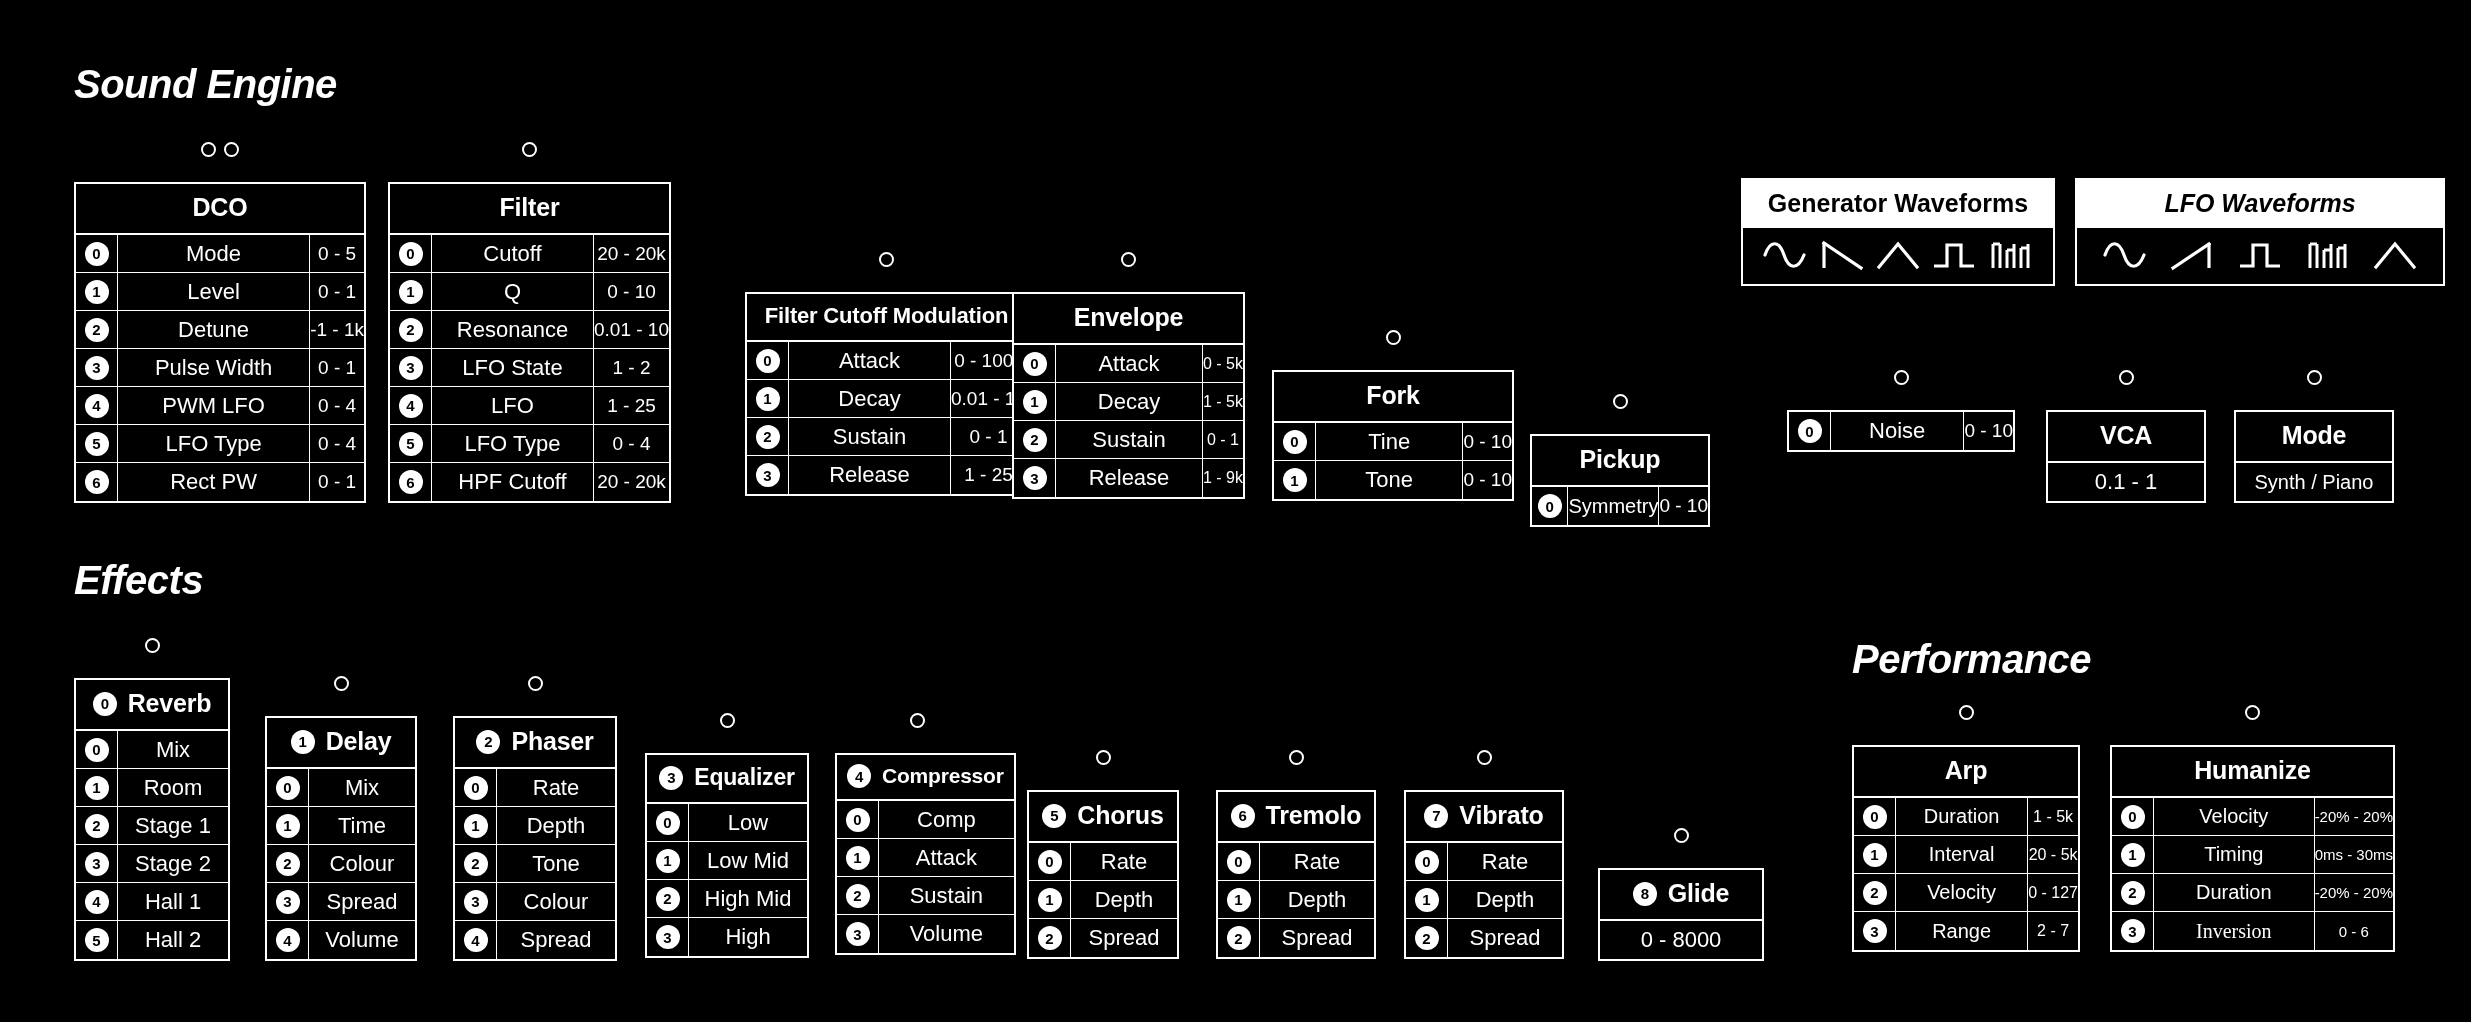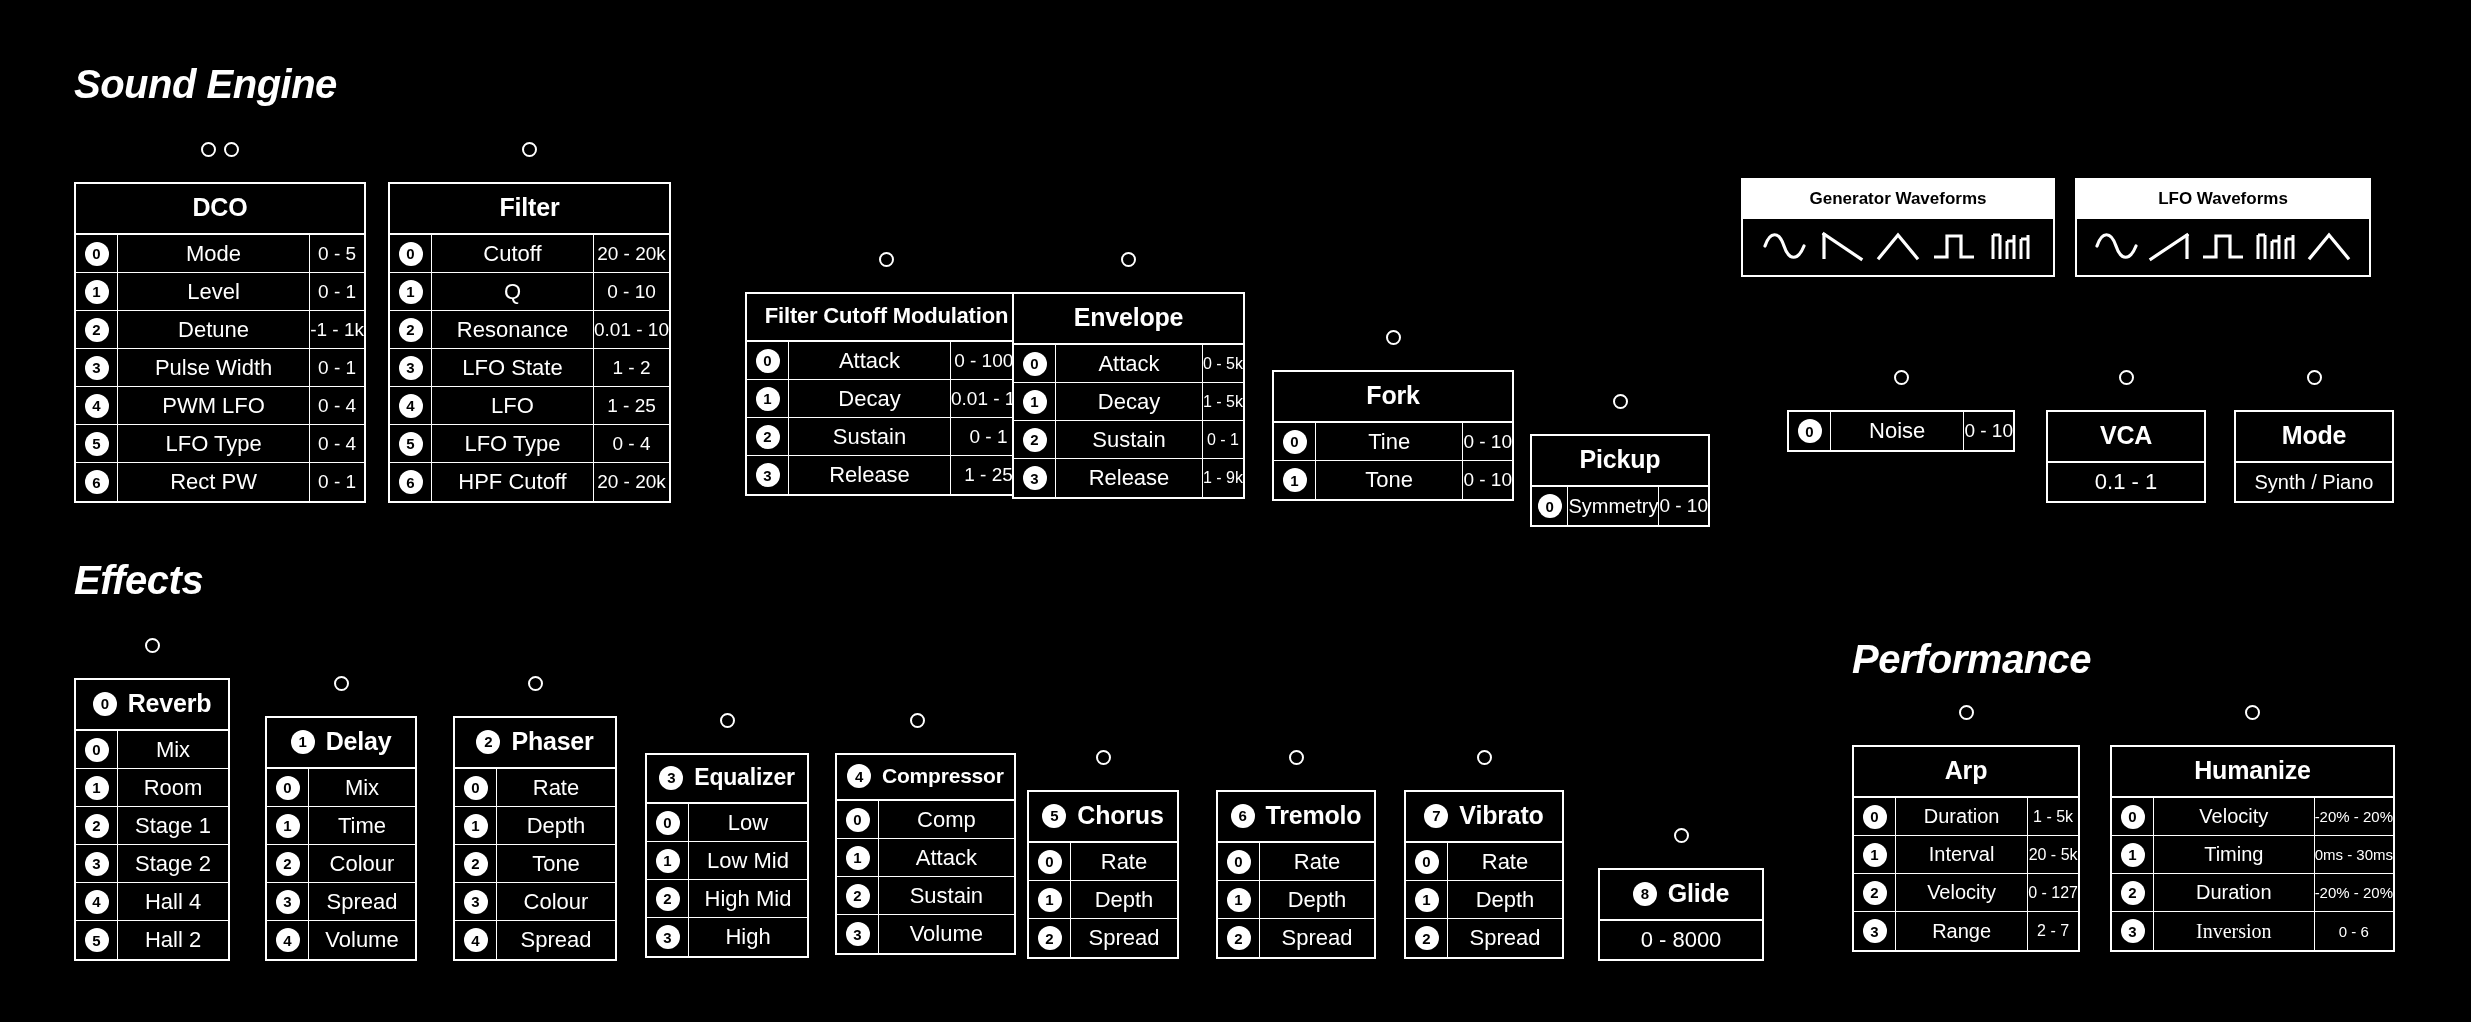--- a/index.html
+++ b/index.html
@@ -99,21 +99,21 @@
     font-size: 15px;
     font-weight: 900;
     line-height: 1;
     vertical-align: middle;
   }
 
   
   .wf-panel { position: absolute; border: 2.2px solid #fff; background:#000; }
   .wf-head {
     background: #fff; color: #000;
-    font-weight: 900; font-size: 17px;
+    font-weight: 900; font-size: 25px;
     text-align: center; padding: 9px 8px 10px;
     white-space: nowrap;
   }
   .wf-body {
     display: flex; align-items: center; justify-content: space-around;
     padding: 10px 14px 12px;
     background: #000;
   }
   .wf-body svg { display: block; }
 </style>
@@ -403,21 +403,21 @@
         </span>
       <span>
           <svg width="46" height="34" viewBox="0 0 46 34">
             <path d="M5 6 L5 30 M12 6 L12 30 M19 12 L19 30 M26 6 L26 30 M33 10 L33 30 M40 6 L40 30" fill="none" stroke="#fff" stroke-width="3" stroke-linecap="butt"></path>
             <path d="M5 6 L12 6 M19 12 L26 12 M33 10 L40 10" stroke="#fff" stroke-width="3" fill="none"></path>
           </svg>
         </span>
     </div>
   </div>
 
-  <div class="wf-panel" style="left:2075px; top:178px; width:296px;">
+  <div class="wf-panel" style="left:2075px; top:178px; width:370px;font-style:italic;">
     <div class="wf-head">LFO Waveforms</div>
     <div class="wf-body">
       <span>
           <svg width="46" height="34" viewBox="0 0 46 34">
             <path d="M3 17 C 8 2, 17 2, 22 17 C 27 32, 36 32, 42 17" fill="none" stroke="#fff" stroke-width="3.2" stroke-linecap="round"></path>
           </svg>
         </span>
       <span>
           <svg width="46" height="34" viewBox="0 0 46 34">
             <path d="M4 30 L40 6" fill="none" stroke="#fff" stroke-width="3.2" stroke-linecap="square"></path>
@@ -468,21 +468,21 @@
       <tr>
             <td class="cell-idx"><span class="badge">2</span></td>
             <td class="cell-name">Stage 1</td>
           </tr>
       <tr>
             <td class="cell-idx"><span class="badge">3</span></td>
             <td class="cell-name">Stage 2</td>
           </tr>
       <tr>
             <td class="cell-idx"><span class="badge">4</span></td>
-            <td class="cell-name">Hall 4</td>
+            <td class="cell-name">Hall 1</td>
           </tr>
       <tr>
             <td class="cell-idx"><span class="badge">5</span></td>
             <td class="cell-name">Hall 2</td>
           </tr>
     </tbody>
       </table>
   </div>
 
   <div class="panel" style="left:265px; top:716px; width:152px;">

